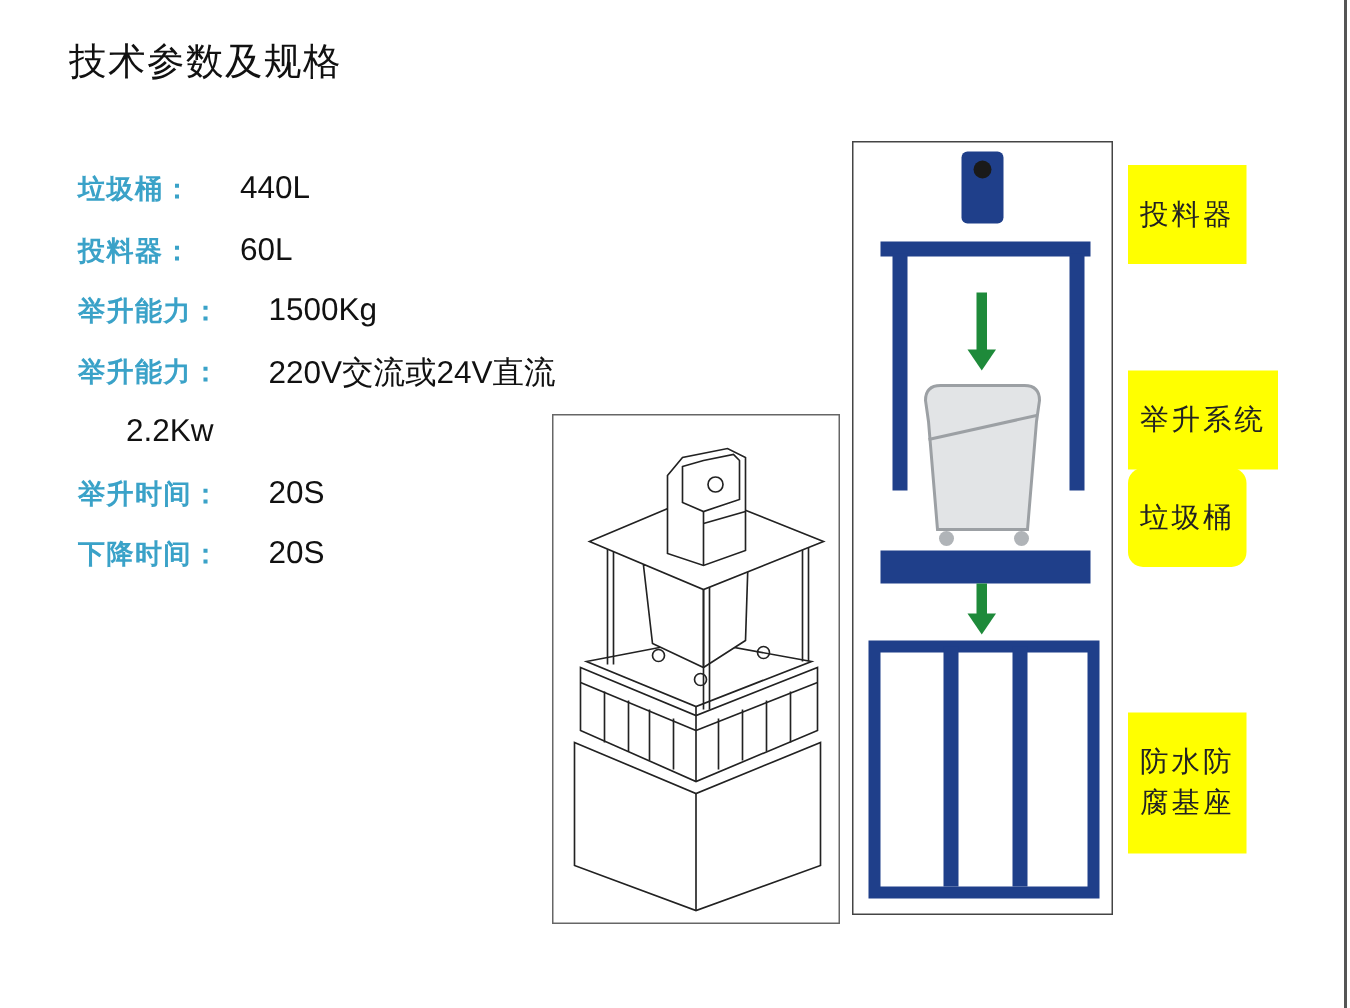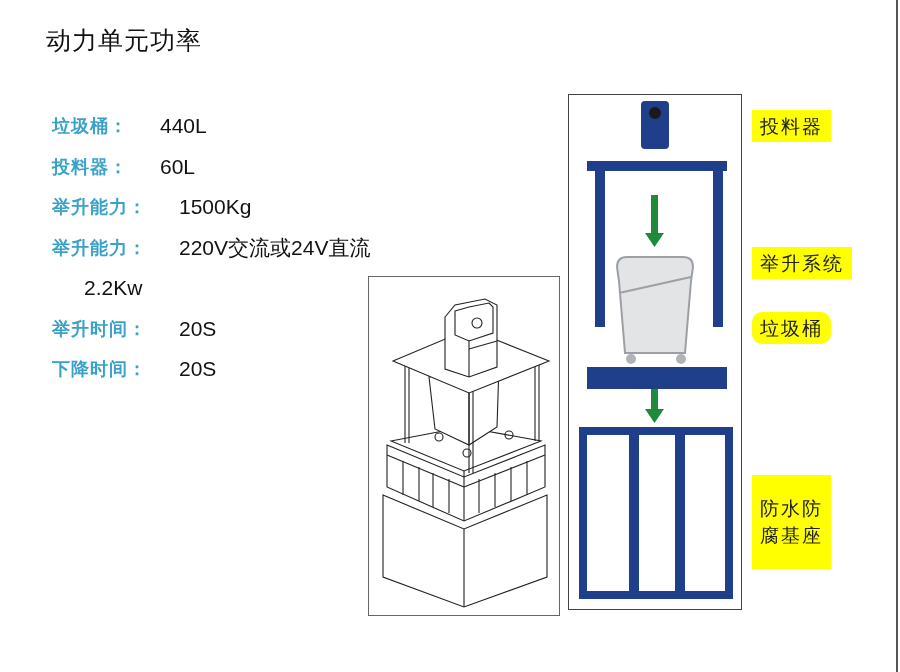--- a/index.html
+++ b/index.html
@@ -8,29 +8,29 @@
   .right-rule { position:absolute; left:896px; top:0; width:2px; height:672px; background:#555; }
   .title { position:absolute; left:46px; top:24px; font-size:25px; color:#111; letter-spacing:1px; }
   .specs { position:absolute; left:52px; top:106px; }
   .spec-row { height:40.5px; display:flex; align-items:center; white-space:nowrap; }
   .spec-label { color:#3aa2c8; font-weight:bold; font-size:18px; letter-spacing:1px; }
   .spec-value { color:#111; font-size:21px; font-family:"Liberation Sans", sans-serif;margin-left:32px; }
   .drawing-frame { position:absolute; left:368px; top:276px; width:190px; height:338px;
                    border:1.5px solid #666; background:#fff; }
   .diagram-frame { position:absolute; left:568px; top:94px; width:172px; height:514px;
                    border:1.5px solid #444; background:#fff; }
-  .tag { position:absolute; background:#ffff00; color:#222; font-size:19px; padding:2px 8px;
+  .tag { position:absolute; background:#ffff00; color:#222; font-size:19px; padding:19px 8px;
          letter-spacing:2px; line-height:28px; }
 </style>
 </head>
 <body>
 
 <div class="right-rule"></div>
 
-<div class="title">动力单元功率</div>
+<div class="title">技术参数及规格</div>
 
 <div class="specs">
   <div class="spec-row">
       <span class="spec-label">垃圾桶：</span>
       <span class="spec-value">440L</span>
     </div>
   <div class="spec-row">
       <span class="spec-label">投料器：</span>
       <span class="spec-value">60L</span>
     </div>

